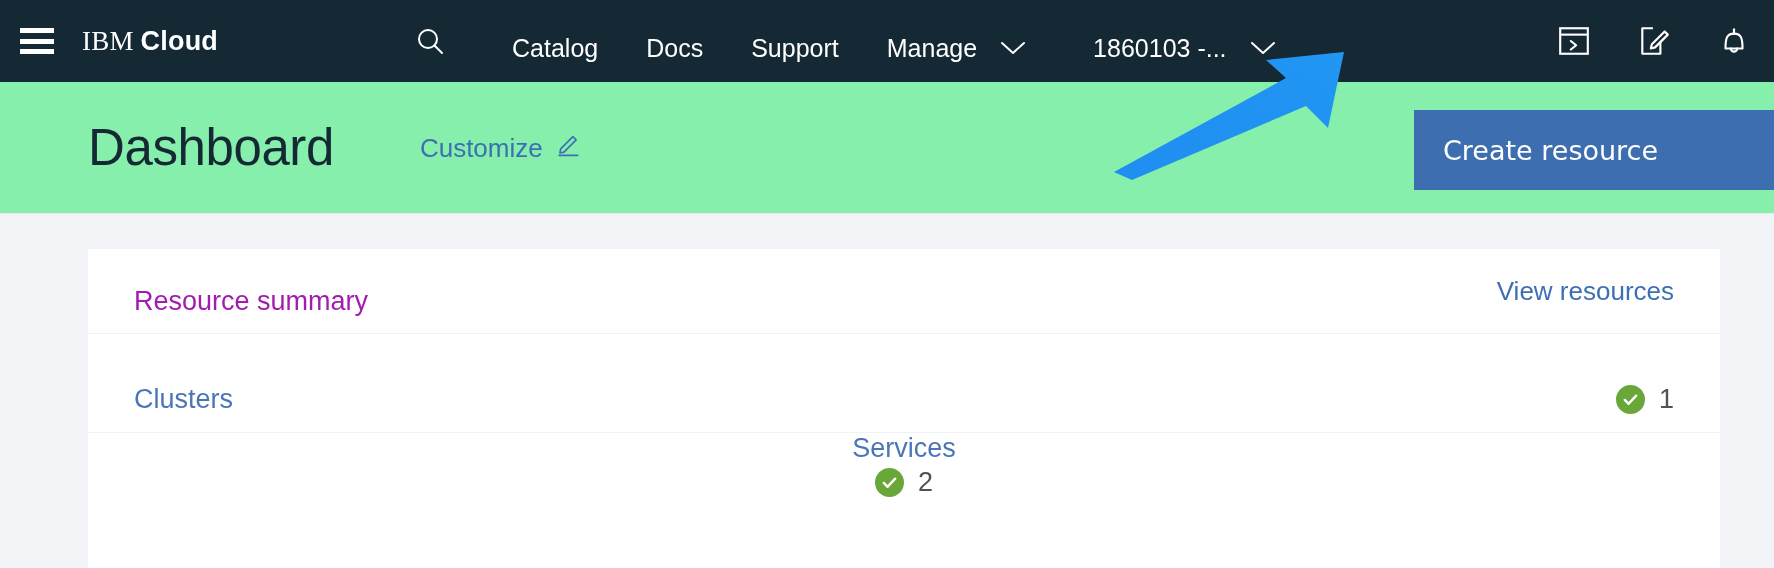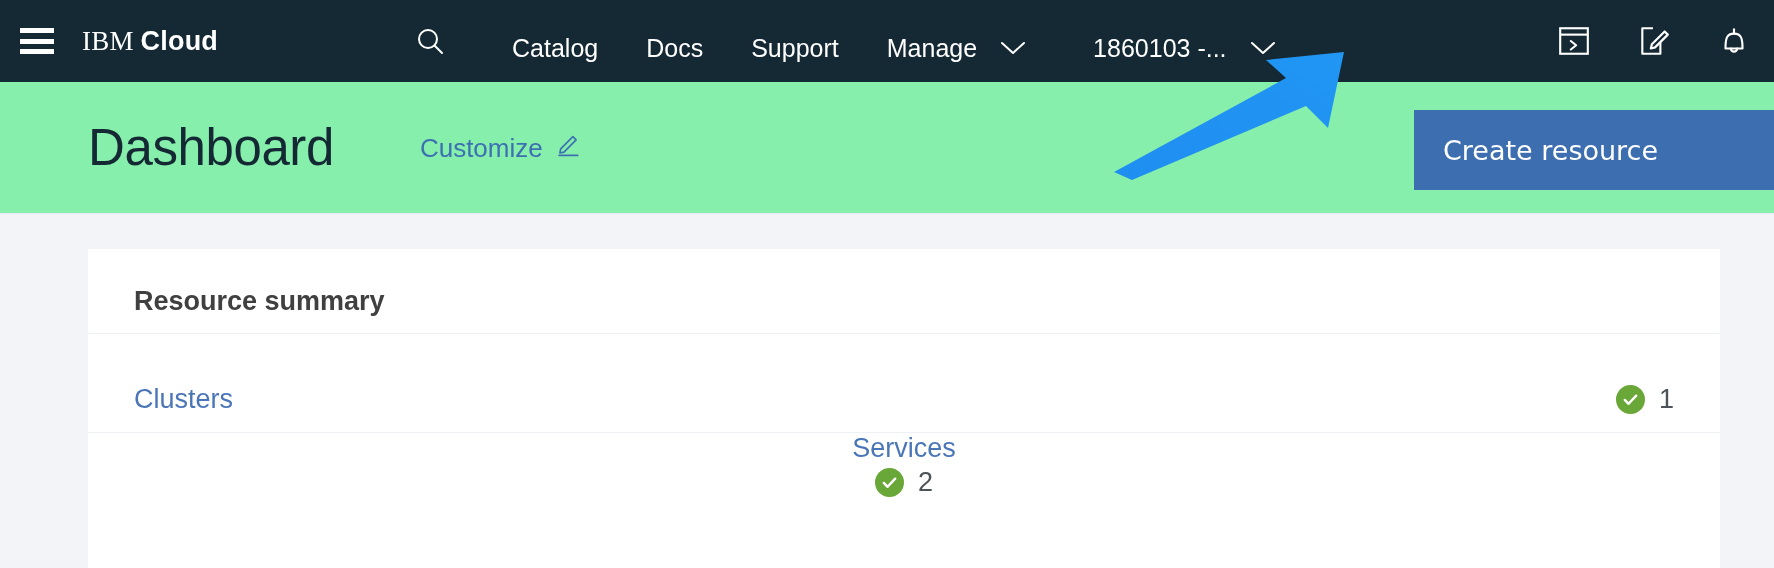--- a/index.html
+++ b/index.html
@@ -91,21 +91,21 @@
   .card {
     position:absolute; top:35px; left:88px;
     width:1632px; min-height:320px;
     background:#ffffff;
   }
   .card-header {
     height:85px; display:flex; align-items:center; justify-content:space-between;
     padding:0 46px 0 46px;
     border-bottom:1px solid #eef1f5;
   }
-  .card-title { font-size:27px; font-weight:700; color:#404040;margin-top:20px; }
+  .card-title { font-size:27px; font-weight:400; color:#a21caf;margin-top:20px; }
   .card-link { font-size:26px; color:#3d70b2; cursor:pointer; }
 
   .row {
     height:66px; display:flex; align-items:center; justify-content:space-between;
     padding:0 46px 0 46px;
   }
   .row + .row { border-top:1px solid #eef1f5;flex-direction:column; }
   .row-first { margin-top:32px; }
   .row-label { font-size:27px; color:#4a76b8; cursor:pointer; }
   .row-status { display:flex; align-items:center; gap:14px; }
@@ -219,20 +219,21 @@
   </div>
 
   <button class="create-btn">Create resource</button>
 
   <div class="main">
 
     <div class="card">
 
       <div class="card-header">
         <div class="card-title">Resource summary</div>
+        <div class="card-link">View resources</div>
       </div>
 
       <div class="row row-first">
         <div class="row-label">Clusters</div>
         <div class="row-status">
           <span class="badge">
             <svg width="19" height="19" viewBox="0 0 20 20" fill="none" stroke="#ffffff" stroke-width="2.6">
               <polyline points="4,10.5 8,14.5 16,6" stroke-linecap="round" stroke-linejoin="round"></polyline>
             </svg>
           </span>

